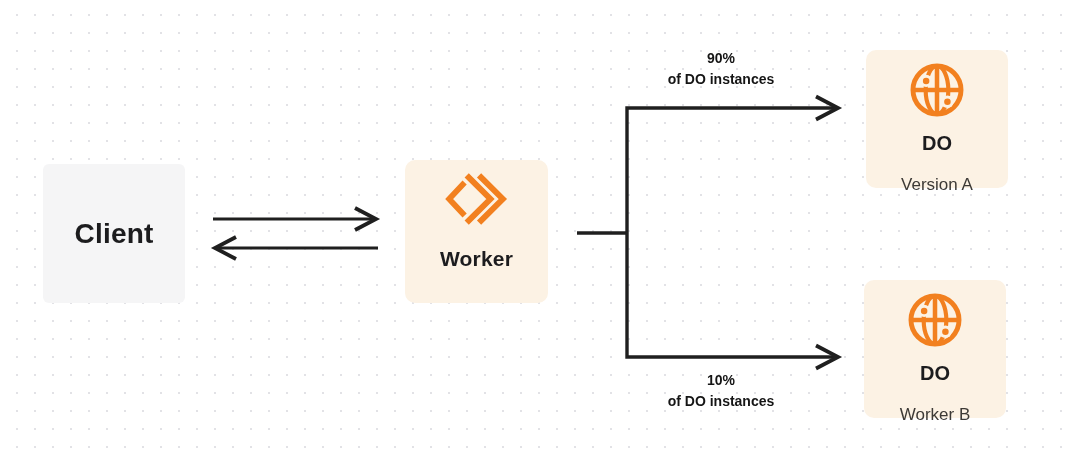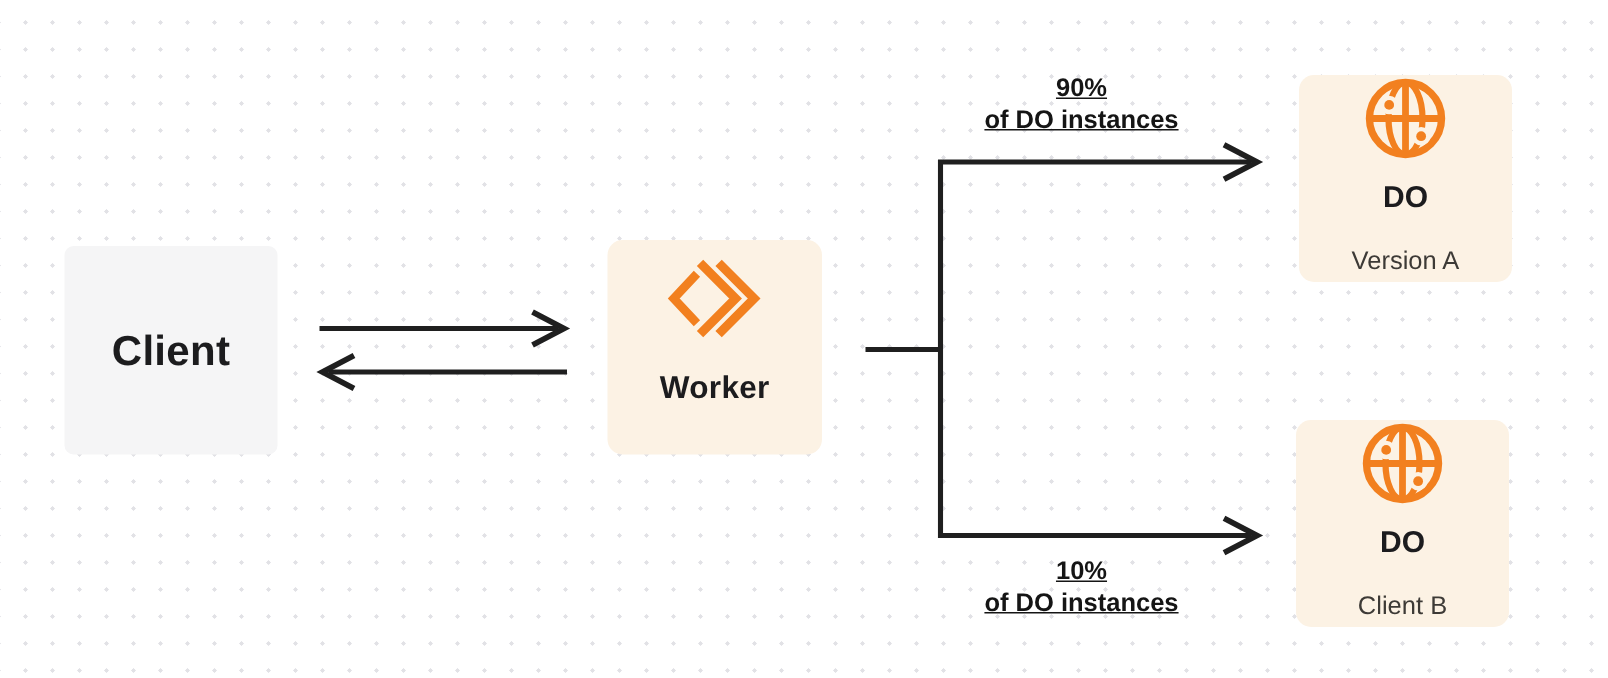--- a/index.html
+++ b/index.html
@@ -57,20 +57,21 @@
     font-size: 21px;
     font-weight: 700;
     color: #1c1c1e;
     letter-spacing: 0.2px;
   }
   .node-do {
     width: 142px; height: 138px;
     background: #fcf2e4;
     border-radius: 10px;
     justify-content: flex-start;
+    padding-top: 11px;
   }
   .node-do-a { left: 866px; top: 50px; }
   .node-do-b { left: 864px; top: 280px; }
   .node-do .icon-wrap { width: 58px; height: 58px; }
   .node-do .node-title {
     margin-top: 13px;
     font-size: 20px;
     font-weight: 700;
     color: #1c1c1e;
     line-height: 22px;
@@ -79,25 +80,24 @@
     margin-top: 20px;
     font-size: 17px;
     font-weight: 400;
     color: #3d3a36;
     line-height: 21px;
   }
   .edge-label {
     position: absolute;
     width: 222px;
     text-align: center;
-    font-size: 17px;
+    font-size: 14px;
     font-weight: 700;
     color: #151515;
     line-height: 21px;
-    text-decoration: underline;
   }
   .edge-label-top { left: 610px; top: 48px; }
   .edge-label-bottom { left: 610px; top: 370px; }
   .edge-label span { display: block; }
   .icon-wrap svg { display: block; width: 100%; height: 100%; }
 </style>
 </head>
 <body>
 
 <div class="canvas">
@@ -171,16 +171,16 @@
         <line x1="32" y1="6" x2="32" y2="58" stroke="#f2801f" stroke-width="5"></line>
         <line x1="6" y1="32" x2="58" y2="32" stroke="#f2801f" stroke-width="5"></line>
         <ellipse cx="32" cy="32" rx="12.5" ry="26.5" stroke="#f2801f" stroke-width="4.6"></ellipse>
         <circle cx="20" cy="22" r="6.8" fill="#fcf2e4"></circle>
         <circle cx="20" cy="22" r="3.6" fill="#f2801f"></circle>
         <circle cx="43.5" cy="45" r="6.8" fill="#fcf2e4"></circle>
         <circle cx="43.5" cy="45" r="3.6" fill="#f2801f"></circle>
       </svg>
     </span>
     <span class="node-title">DO</span>
-    <span class="node-subtitle">Client B</span>
+    <span class="node-subtitle">Worker B</span>
   </div>
 
 </div>
 
 </body></html>

